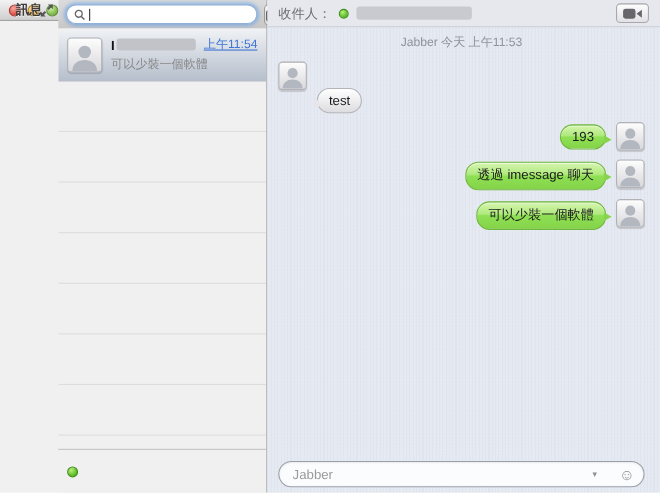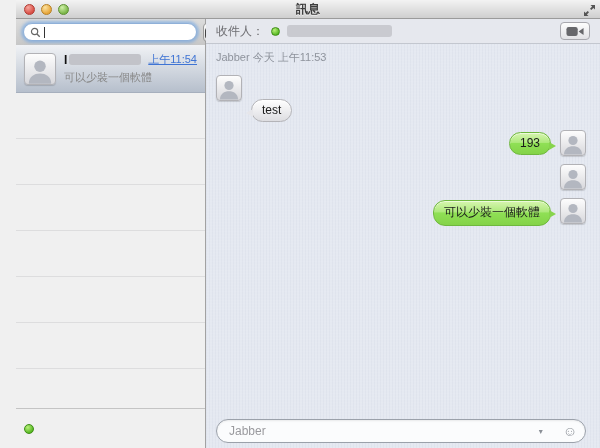--- a/index.html
+++ b/index.html
@@ -1,17 +1,17 @@
 <!DOCTYPE html>
 <html><head>
 <meta charset="utf-8">
 <style>
   * { margin:0; padding:0; box-sizing:border-box; }
   html,body { width:600px; height:448px; font-family:"Liberation Sans", sans-serif; }
-  .window { width:600px; height:448px; display:flex; flex-direction:column; background:#f0f0f0; overflow:hidden; position:relative;padding-left:16px; }
+  .window { width:600px; height:448px; display:flex; flex-direction:row; background:#f0f0f0; overflow:hidden; position:relative; }
 
   
   .titlebar { height:19px; flex:0 0 19px; background:linear-gradient(#f3f3f3,#cfcfcf); border-bottom:1px solid #9b9b9b; display:flex; align-items:center; position:relative; }
   .traffic { display:flex; gap:6px; margin-left:8px; }
   .tl { width:11px; height:11px; border-radius:50%; display:inline-block; }
   .tl.red   { background:radial-gradient(circle at 35% 28%, #f6a79f, #d94f45 70%); border:1px solid #b03b33; }
   .tl.yellow{ background:radial-gradient(circle at 35% 28%, #fbe2a0, #e8a63a 70%); border:1px solid #b67f24; }
   .tl.green { background:radial-gradient(circle at 35% 28%, #d0f0a8, #7ab648 70%); border:1px solid #5d8f33; }
   .title { position:absolute; left:0; right:0; text-align:center; font-size:12px; font-weight:bold; color:#3d3d3d; text-shadow:0 1px 0 rgba(255,255,255,.6); pointer-events:none; }
   .fs-icon { position:absolute; right:4px; top:3px; width:13px; height:13px; }
@@ -54,21 +54,21 @@
   .to-bar { height:25px; flex:0 0 25px; background:#e6e8ee; border-bottom:1px solid #c3c7cf; display:flex; align-items:center; padding:0 10px; gap:7px;justify-content:center; }
   .to-label { font-size:12px; color:#6e6e72; }
   .redact.wide { width:105px; height:12px; margin-left:0; background:#c9cad0; }
   .camera { margin-left:auto; width:30px; height:18px; background:linear-gradient(#fdfdfd,#e2e2e6); border:1px solid #a8a8ae; border-radius:4px; display:flex; align-items:center; justify-content:center; cursor:default; }
 
   .chat { flex:1; min-height:0; padding:6px 14px 0 10px;
     background:
       repeating-linear-gradient(0deg, rgba(255,255,255,.05) 0 1px, transparent 1px 3px),
       repeating-linear-gradient(90deg, rgba(110,125,160,.05) 0 1px, transparent 1px 3px),
       #e5e9f1; }
-  .stamp { text-align:left; font-size:11px; color:#8e939c; margin-bottom:10px; }
+  .stamp { text-align:center; font-size:11px; color:#8e939c; margin-bottom:10px; }
   .msg-row { display:flex; align-items:flex-start; margin-bottom:8px; }
   .msg-row.out { justify-content:flex-end; }
   .avatar.msg { width:26px; height:26px; flex:0 0 26px; }
   .bubble { position:relative; font-size:12px; color:#1a1a1a; padding:3px 10px 4px; border-radius:12px; max-width:320px; margin-top:2px; }
   .bubble.in { background:linear-gradient(#ffffff,#dddde1); border:1px solid #b4b4b8; margin-left:9px; box-shadow:inset 0 1px 0 rgba(255,255,255,.8);margin-top:24px; }
   .bubble.in::before { content:""; position:absolute; left:-6px; top:9px; border-top:4px solid transparent; border-bottom:4px solid transparent; border-right:7px solid #e6e6ea; }
   .bubble.out { background:linear-gradient(#d7f5b0,#aee97c 45%,#8fe055 50%,#84d348); border:1px solid #6fb83e; margin-right:9px; box-shadow:inset 0 1px 0 rgba(255,255,255,.55); }
   .bubble.out::after { content:""; position:absolute; right:-6px; top:9px; border-top:4px solid transparent; border-bottom:4px solid transparent; border-left:7px solid #87d44c; }
 
   .input-bar { height:36px; flex:0 0 36px; padding:7px 14px 0 10px;
@@ -183,20 +183,21 @@
           <div class="bubble out">193</div>
           <div class="avatar msg">
             <svg width="24" height="23" viewBox="0 0 24 22">
                 <circle cx="12" cy="8" r="4.6" fill="#b3b7c0"></circle>
                 <path d="M3 22 c0-5.6 4.3-8.2 9-8.2 s9 2.6 9 8.2 z" fill="#b3b7c0"></path>
               </svg>
           </div>
         </div>
 
         <div class="msg-row out">
+          <div class="bubble out">透過 imessage 聊天</div>
           <div class="avatar msg">
             <svg width="24" height="23" viewBox="0 0 24 22">
                 <circle cx="12" cy="8" r="4.6" fill="#b3b7c0"></circle>
                 <path d="M3 22 c0-5.6 4.3-8.2 9-8.2 s9 2.6 9 8.2 z" fill="#b3b7c0"></path>
               </svg>
           </div>
         </div>
 
         <div class="msg-row out">
           <div class="bubble out">可以少裝一個軟體</div>

